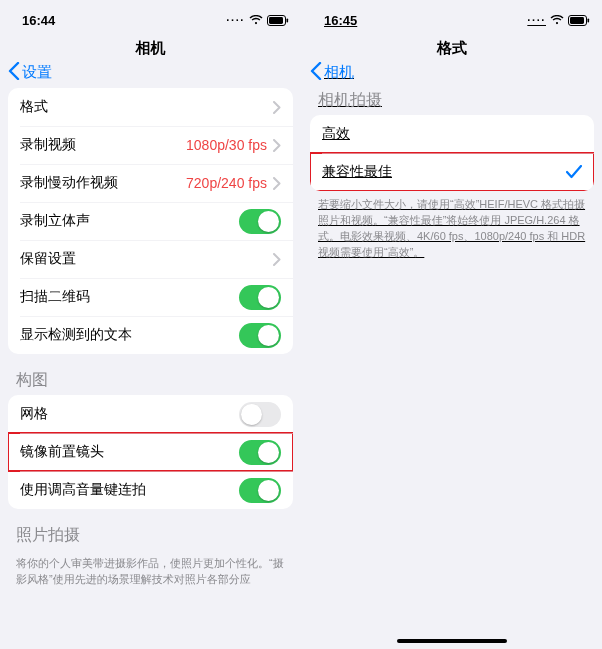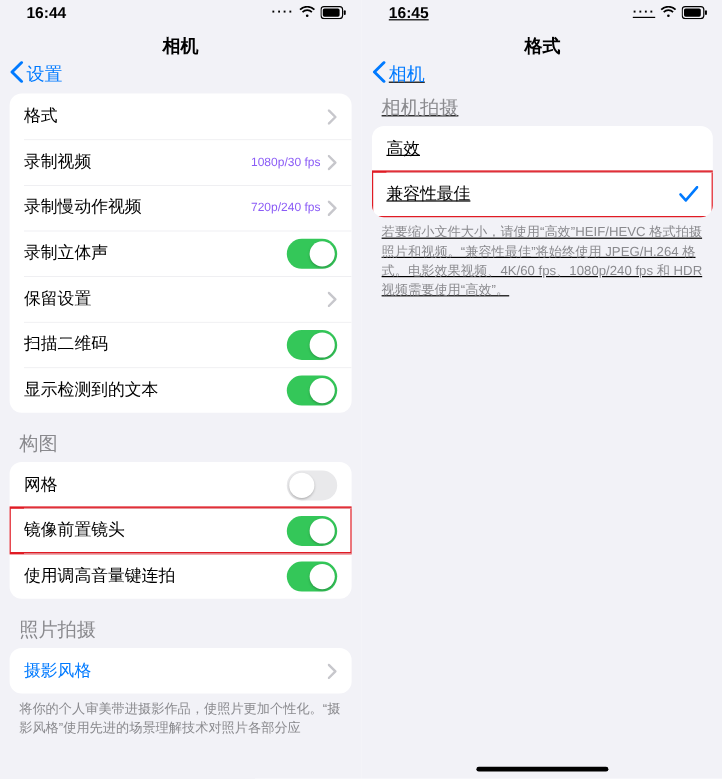--- a/index.html
+++ b/index.html
@@ -2,41 +2,41 @@
 <html><head>
 <meta charset="utf-8">
 <style>
   * { margin:0; padding:0; box-sizing:border-box; -webkit-font-smoothing:antialiased; }
   body { background:#fff; font-family:-apple-system,"PingFang SC","Helvetica Neue",sans-serif; }
   .stage { width:602px; height:649px; position:relative; overflow:hidden; display:flex; }
   .phone { width:301px; height:649px; background:#f2f2f7; position:relative; overflow:hidden; }
   .phone + .phone { border-left:1px solid #fff0;text-decoration:underline; }
 
   
-  .status { height:18px; padding:2px 12px 0 22px; display:flex; justify-content:space-between; align-items:center; font-size:13px; font-weight:600; color:#000; }
+  .status { height:18px; padding:2px 12px 0 22px; display:flex; justify-content:space-between; align-items:center; font-size:13px; font-weight:600; color:#000;margin-top:10px; }
   .status .right { display:flex; align-items:center; gap:4px; }
   .dots { font-size:11px; letter-spacing:1px; }
   .wifi, .batt { display:inline-block; }
   .wifi svg, .batt svg { display:block; }
 
   
   .nav { height:40px; display:flex; align-items:center; position:relative; padding:0 8px; }
   .back { display:flex; align-items:center; color:#007aff; font-size:15px; cursor:pointer;margin-top:48px; }
   .back .chev { margin-right:2px; }
   .nav .title { position:absolute; left:0; right:0; text-align:center; font-size:15px; font-weight:600; color:#000; pointer-events:none; }
 
   
   .groupHeader { font-size:16px; color:#8a8a8e; padding:16px 16px 4px 16px; }
   .group { background:#fff; border-radius:10px; margin:0 8px; overflow:hidden; }
   .group.first { margin-top:20px; }
   .row { min-height:38px; display:flex; align-items:center; padding:0 12px; position:relative; font-size:14px; color:#000; }
   .row + .row::before { content:""; position:absolute; left:12px; right:0; top:0; height:1px; background:#e5e5ea; transform:scaleY(.5); }
   .row .label { flex:0 0 auto; }
   .row .spacer { flex:1 1 auto; }
-  .row .detail { color:#8b5cf6; font-size:10px; margin-right:6px;text-align:center; }
+  .row .detail { color:#ef4444; font-size:14px; margin-right:6px;text-align:center; }
   .row .chevR svg { display:block; }
   .row.link { color:#007aff; }
 
   
   .hl { outline:2px solid #e01b24; outline-offset:-1px; }
 
   
   .toggle { width:42px; height:25px; border-radius:13px; position:relative; background:#e9e9eb; flex:0 0 auto; }
   .toggle.on { background:#34c759; }
   .toggle .knob { position:absolute; top:2px; width:21px; height:21px; border-radius:50%; background:#fff; box-shadow:0 1px 2px rgba(0,0,0,.25); }
@@ -171,31 +171,20 @@
         <div class="row">
           <span class="label">使用调高音量键连拍</span>
           <span class="spacer"></span>
           <span class="toggle on">
             <span class="knob"></span>
           </span>
         </div>
       </div>
 
     <div class="groupHeader">照片拍摄</div>
-    <div class="group" id="lg3">
-        <div class="row link">
-          <span class="label">摄影风格</span>
-          <span class="spacer"></span>
-          <span class="chevR">
-            <svg width="8" height="13" viewBox="0 0 8 13">
-              <path d="M1 1l5.5 5.5L1 12" stroke="#c7c7cc" stroke-width="2" fill="none" stroke-linecap="round" stroke-linejoin="round"></path>
-            </svg>
-          </span>
-        </div>
-      </div>
     <div class="footer">将你的个人审美带进摄影作品，使照片更加个性化。“摄影风格”使用先进的场景理解技术对照片各部分应</div>
   </div>
 
   <div class="phone">
     <div class="status">
       <span>16:45</span>
       <span class="right">
         <span class="dots">····</span>
         <span class="wifi">
           <svg width="14" height="10" viewBox="0 0 14 10">

